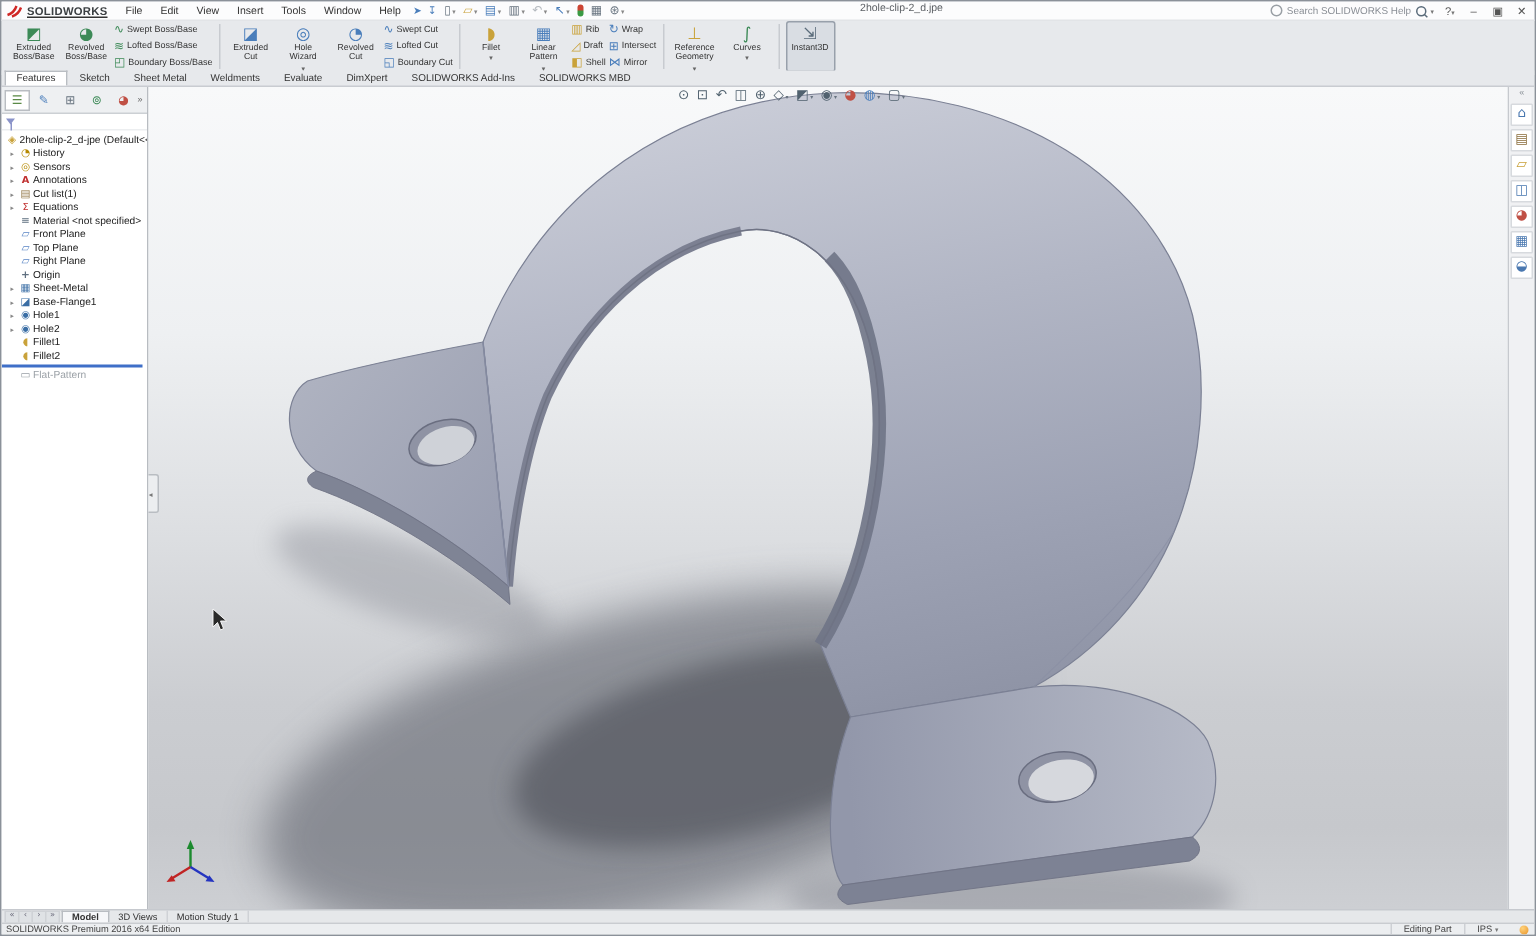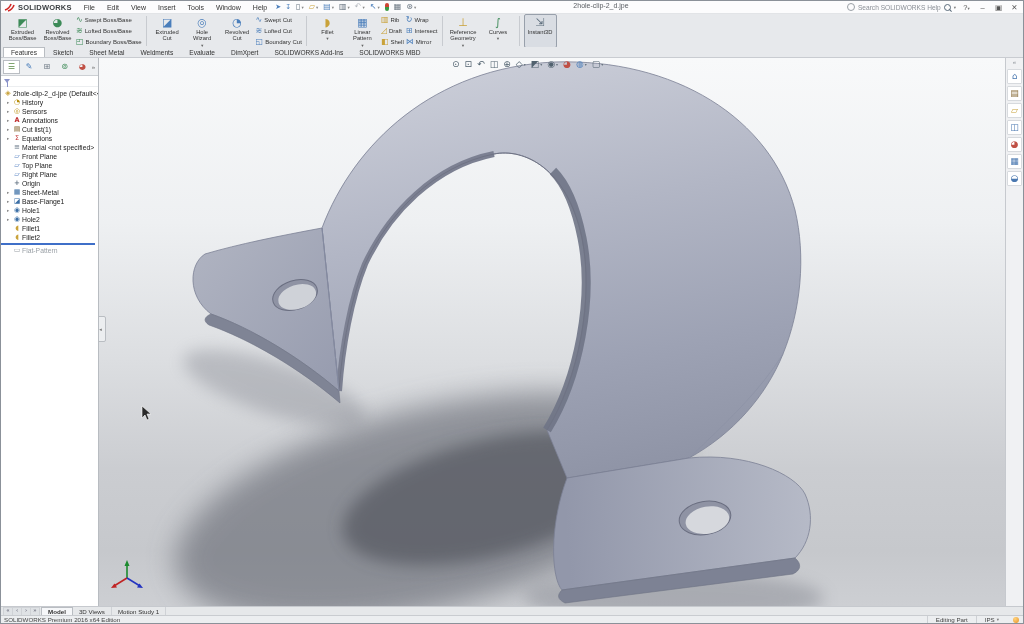--- a/index.html
+++ b/index.html
@@ -3,21 +3,21 @@
 <meta charset="utf-8">
 <style>
   html,body{margin:0;padding:0;background:#d7d9dc;}
   #app{position:relative;width:1024px;height:624px;margin:0 auto;border:1px solid #8b9199;box-sizing:border-box;
        font-family:"Liberation Sans",sans-serif;background:#eef0f2;overflow:hidden;cursor:default;
        -webkit-user-select:none;user-select:none;}
 
   
   #menubar{position:absolute;top:0;left:0;right:0;height:12px;background:#fcfcfd;border-bottom:1px solid #e2e4e7;
            display:flex;align-items:center;font-size:7px;color:#333;z-index:6;}
-  #logo{display:flex;align-items:center;margin-left:3px;margin-right:6px;}
+  #logo{display:flex;align-items:center;margin-left:3px;margin-right:6px;text-decoration:underline;}
   #logo svg{display:block;margin-right:2px;}
   #logo-text{font-weight:bold;color:#3c4043;font-size:7.5px;letter-spacing:.2px;}
   .menu-item{padding:0 6px;}
   #pin-sep{width:10px;text-align:center;color:#4a7ebb;font-size:7px;}
   #qa{display:flex;align-items:center;gap:1px;}
   .qa-btn{display:flex;align-items:center;padding:0 2px;}
   .qa-caret{font-size:4.5px;color:#888;margin-left:1px;}
   #title{position:absolute;left:600px;top:1px;transform:translateX(-50%);color:#5a5e63;font-size:7px;white-space:nowrap;}
   #win-right{position:absolute;right:3px;top:0;height:12px;display:flex;align-items:center;gap:5px;color:#555;}
   #search-box{display:flex;align-items:center;gap:3px;color:#8a8f96;font-size:6.6px;}

